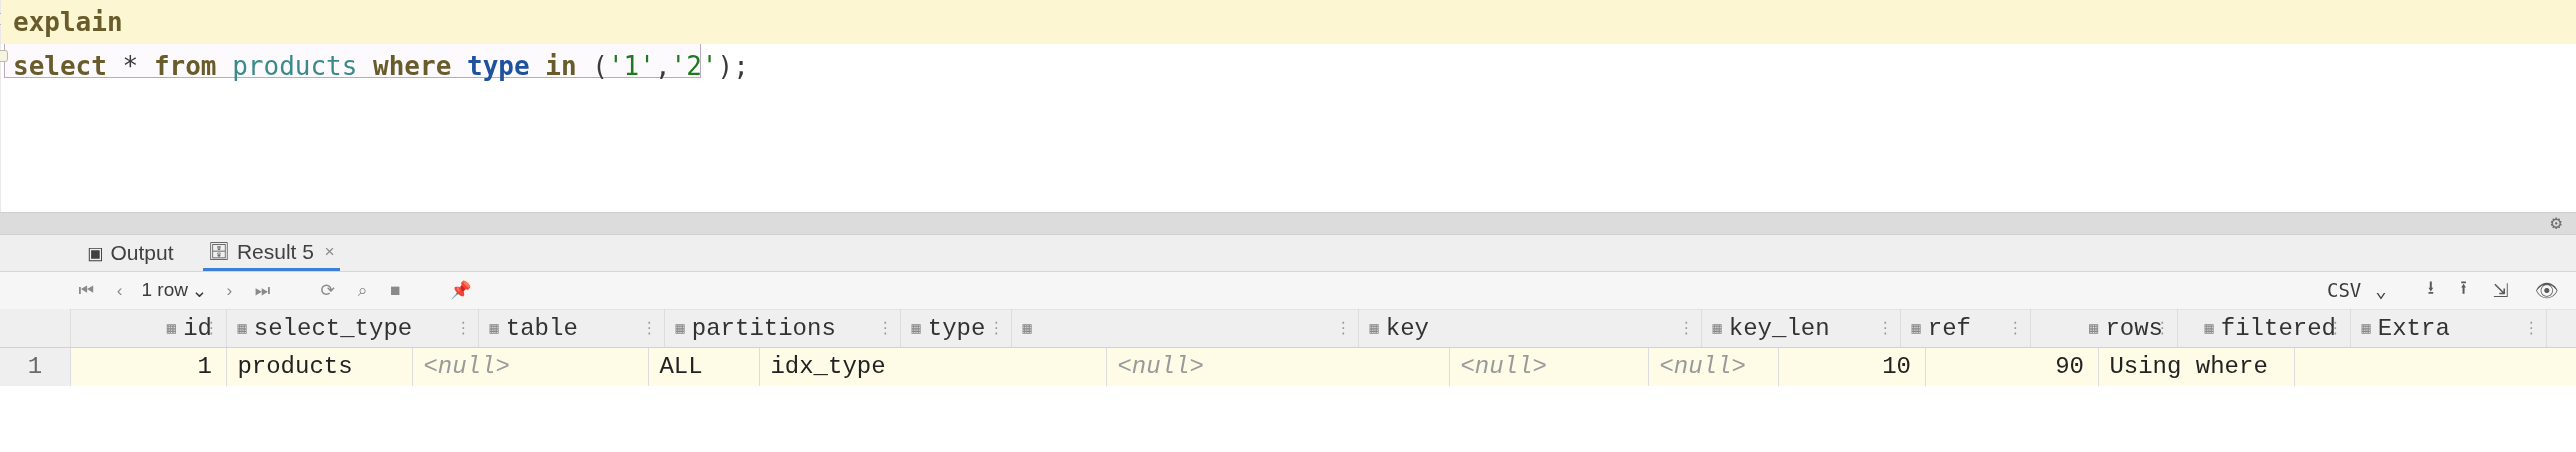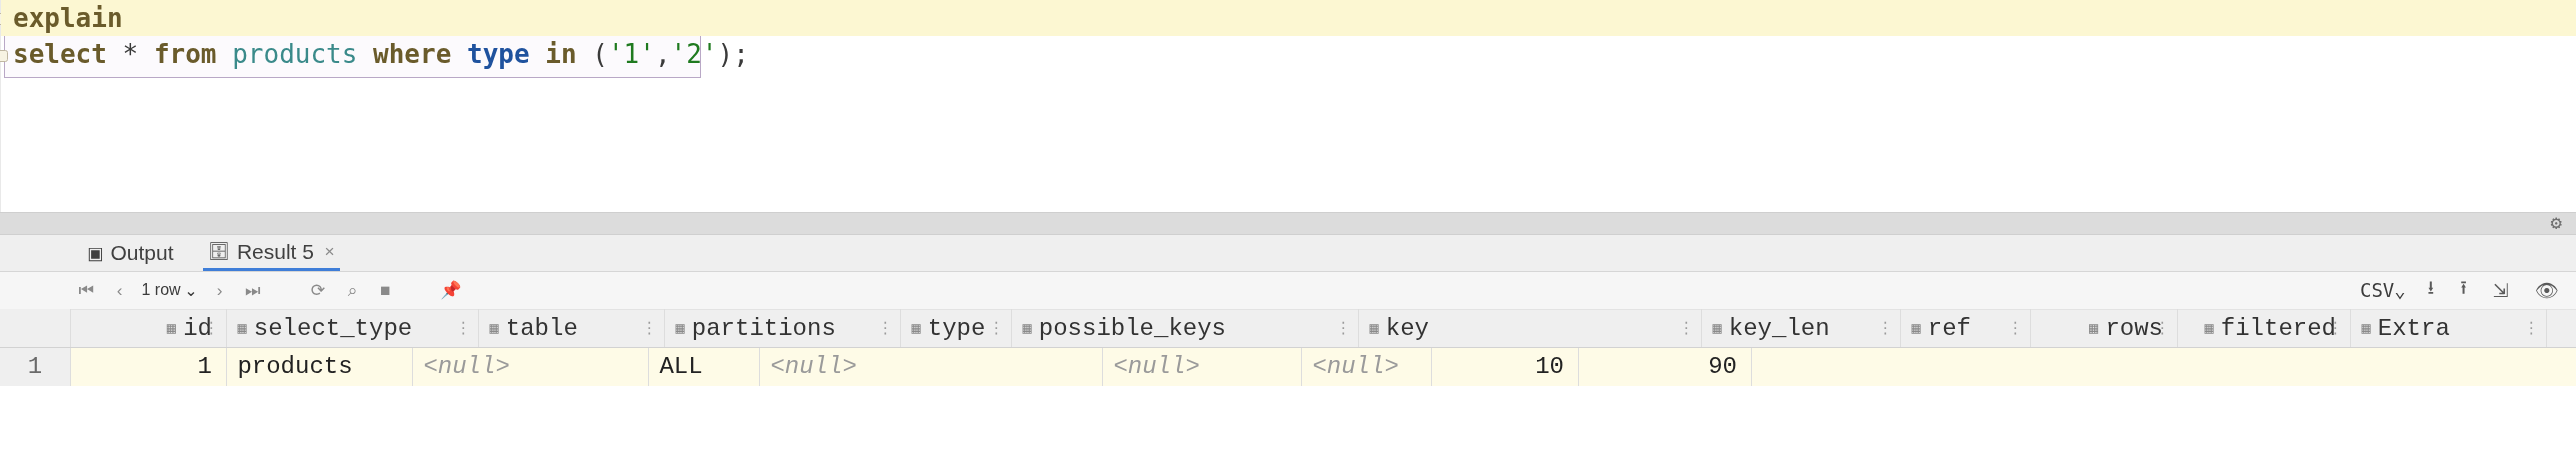--- a/index.html
+++ b/index.html
@@ -3,42 +3,42 @@
 <meta charset="utf-8">
 <style>
   * { box-sizing: border-box; margin: 0; padding: 0; }
   html, body { width: 2576px; height: 453px; font-family: Menlo, Consolas, "Courier New", monospace; font-size: 22.6px; overflow: hidden; background: #fff; }
   .editor-area { position: relative; height: 212px; display: flex; background: #fff; }
   .gutter-outer { width: 95px; background: #fff; display: flex; flex-direction: column; }
   .gutter-row { height: 36px; display: flex; align-items: center; justify-content: flex-end; padding-right: 7px; color: #9a9a9a; font-size: 24px; }
   .gutter-row .chk { margin-left: 8.7px; color: #2aa02a; font-size: 21px; }
   .code-area { flex: 1; position: relative; background: #fff; border-left: 1.7px solid #e9e9e9; }
   .code-lines { position: absolute; left: 0; top: 0; right: 0; }
-  .code-line { height: 36px; display: flex; align-items: center; padding-left: 12px; font-family: Menlo, Consolas, monospace; font-size: 26px; white-space: pre; }
+  .code-line { height: 44px; display: flex; align-items: center; padding-left: 12px; font-family: Menlo, Consolas, monospace; font-size: 26px; white-space: pre; }
   .sel-box { position: absolute; left: 2.6px; top: 2.6px; width: 697px; height: 75px; border: 1.7px solid #b9a8c6; background: rgba(243,236,249,0.25); pointer-events: none; }
   .fold-handle { position: absolute; left: -5.2px; width: 12px; height: 12px; border: 0.9px solid #bfb6a1; border-radius: 2.6px; background: #f7f3e3; font-size: 8.7px; }
   .line1-bg { background: #fcf7d2; }
   .kw { color: #6a5b2b; font-weight: 600; }
   .kw-blue { color: #1f529e; font-weight: 600; }
   .id-teal { color: #3a8a8a; }
   .lit { color: #1f7a1f; }
   .pun { color: #3a3a3a; }
   .splitter { height: 22.6px; background: #dcdcdc; border-top: 0.9px solid #cfcfcf; border-bottom: 0.9px solid #cfcfcf; display:flex; align-items:center; justify-content:flex-end; padding-right:14px; }
   .gear { color:#6f6f6f; font-size:19px; }
   .tabs-bar { height: 37px; background: #efefef; display: flex; align-items: flex-end; padding-left: 82px; gap: 24px; border-bottom: 0.9px solid #d6d6d6; font-family: -apple-system, Helvetica, Arial, sans-serif; font-size: 21px; color: #404040; }
   .tab { display: flex; align-items: center; gap: 7px; height: 35px; padding: 0 5.2px; }
   .tab.active { border-bottom: 3.5px solid #3f7ed8; }
   .tab .ic { font-size: 17.3px; }
   .tab .xx { color:#8a8a8a; font-size:17.3px; margin-left:3.5px; }
   .toolbar { height: 38px; background: #f6f6f6; display: flex; align-items: center; padding: 0 12px 0 75px; gap: 15.6px; border-bottom: 0.9px solid #e3e3e3; font-family: -apple-system, Helvetica, Arial, sans-serif; color:#5a5a5a; }
   .toolbar .nav-ic { font-size: 17.3px; color:#8a8a8a; padding:0 3.5px;}
-  .toolbar .row-count { font-size: 16px; color:#3b3b3b; display:flex; align-items:center; gap:3.5px;}
+  .toolbar .row-count { font-size: 19px; color:#3b3b3b; display:flex; align-items:center; gap:3.5px;}
   .toolbar .spacer { flex:1; }
   .toolbar .right-ic { font-size:19px; color:#5a5a5a; padding:0 5.2px;}
-  .toolbar .csv { font-size:19px; font-family: Menlo, monospace; color:#3b3b3b; display:flex; align-items:center; gap:0; margin-right:1px;}
+  .toolbar .csv { font-size:19px; font-family: Menlo, monospace; color:#3b3b3b; display:flex; align-items:center; gap:14px; margin-right:20px;}
   .grid { display:flex; width: 100%; }
   .grid-row { height: 38px; display:flex; align-items:center; }
   .grid-head { background:#efefef; border-bottom:0.9px solid #d2d2d2; }
   .grid-body { background:#fefbe7; }
   .cell { height:38px; display:flex; align-items:center; border-right:0.9px solid #dddddd; padding:0 10.4px; font-size:24px; color:#222; position:relative; }
   .head-cell { color:#333; font-weight:500; }
   .head-cell .col-ic { color:#8a8a8a; font-size:15.6px; margin-right:7px; }
   .head-cell .sort-ic { position:absolute; right:7px; color:#9a9a9a; font-size:15.6px; }
   .rownum-head { width:71px; justify-content:center; background:#efefef;}
   .rownum-cell { width:71px; justify-content:center; background:#efefef; color:#6a6a6a;}
@@ -139,21 +139,20 @@
           <span>partitions</span>
           <span class="sort-ic">⋮</span>
         </div>
       <div class="cell head-cell c-type">
           <span class="col-ic">▦</span>
           <span>type</span>
           <span class="sort-ic">⋮</span>
         </div>
       <div class="cell head-cell c-possible_keys">
           <span class="col-ic">▦</span>
-          <span>possible_keys</span>
           <span class="sort-ic">⋮</span>
         </div>
       <div class="cell head-cell c-key">
           <span class="col-ic">▦</span>
           <span>key</span>
           <span class="sort-ic">⋮</span>
         </div>
       <div class="cell head-cell c-key_len">
           <span class="col-ic">▦</span>
           <span>key_len</span>
@@ -180,21 +179,23 @@
           <span class="sort-ic">⋮</span>
         </div>
     </div>
 
     <div class="grid-row grid-body">
       <div class="cell rownum-cell">1</div>
       <div class="cell c-id num-right">1</div>
       <div class="cell c-table">products</div>
       <div class="cell c-partitions null">&lt;null&gt;</div>
       <div class="cell c-type">ALL</div>
+      <div class="cell c-possible_keys">idx_type</div>
       <div class="cell c-key null">&lt;null&gt;</div>
       <div class="cell c-key_len null">&lt;null&gt;</div>
       <div class="cell c-ref null">&lt;null&gt;</div>
       <div class="cell c-rows num-right">10</div>
       <div class="cell c-filtered num-right">90</div>
+      <div class="cell c-Extra">Using where</div>
     </div>
   </div>
 </div>
 
 
 </body></html>

